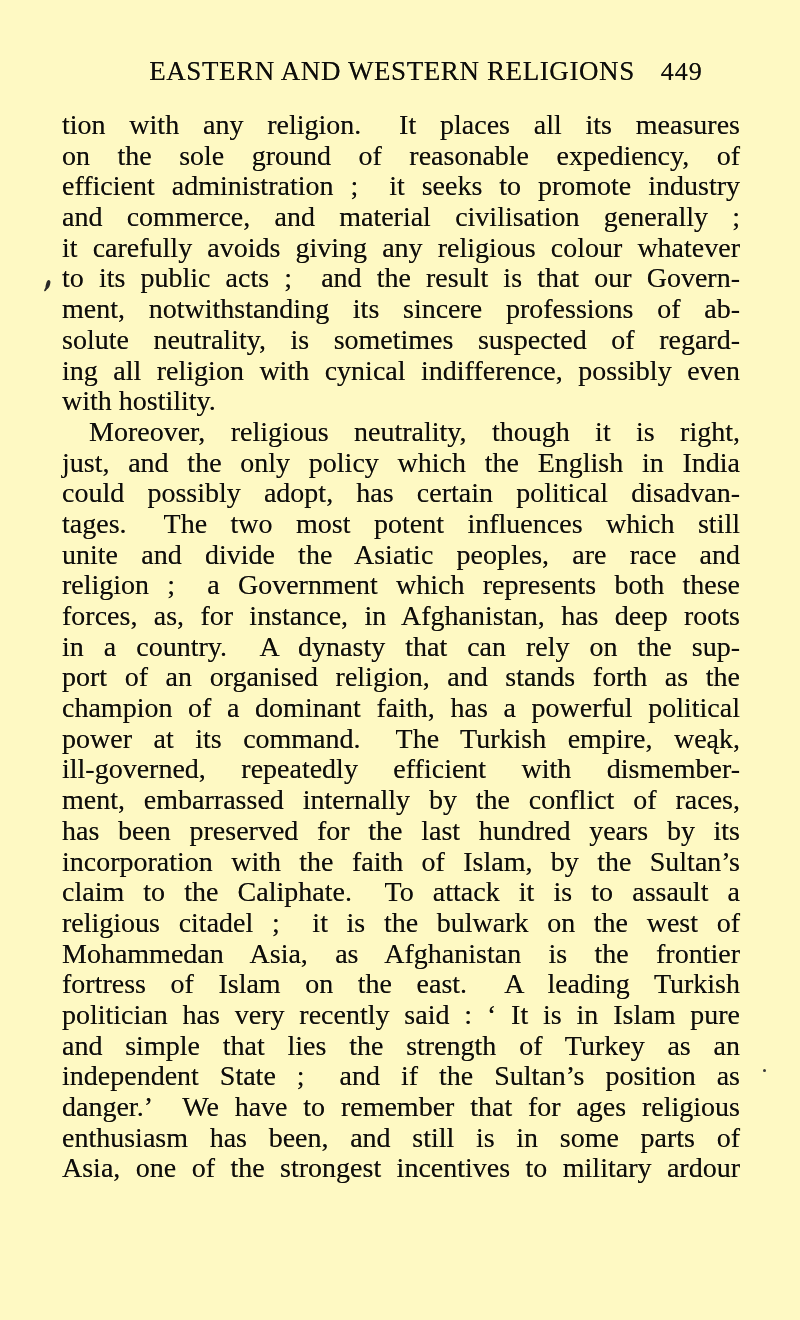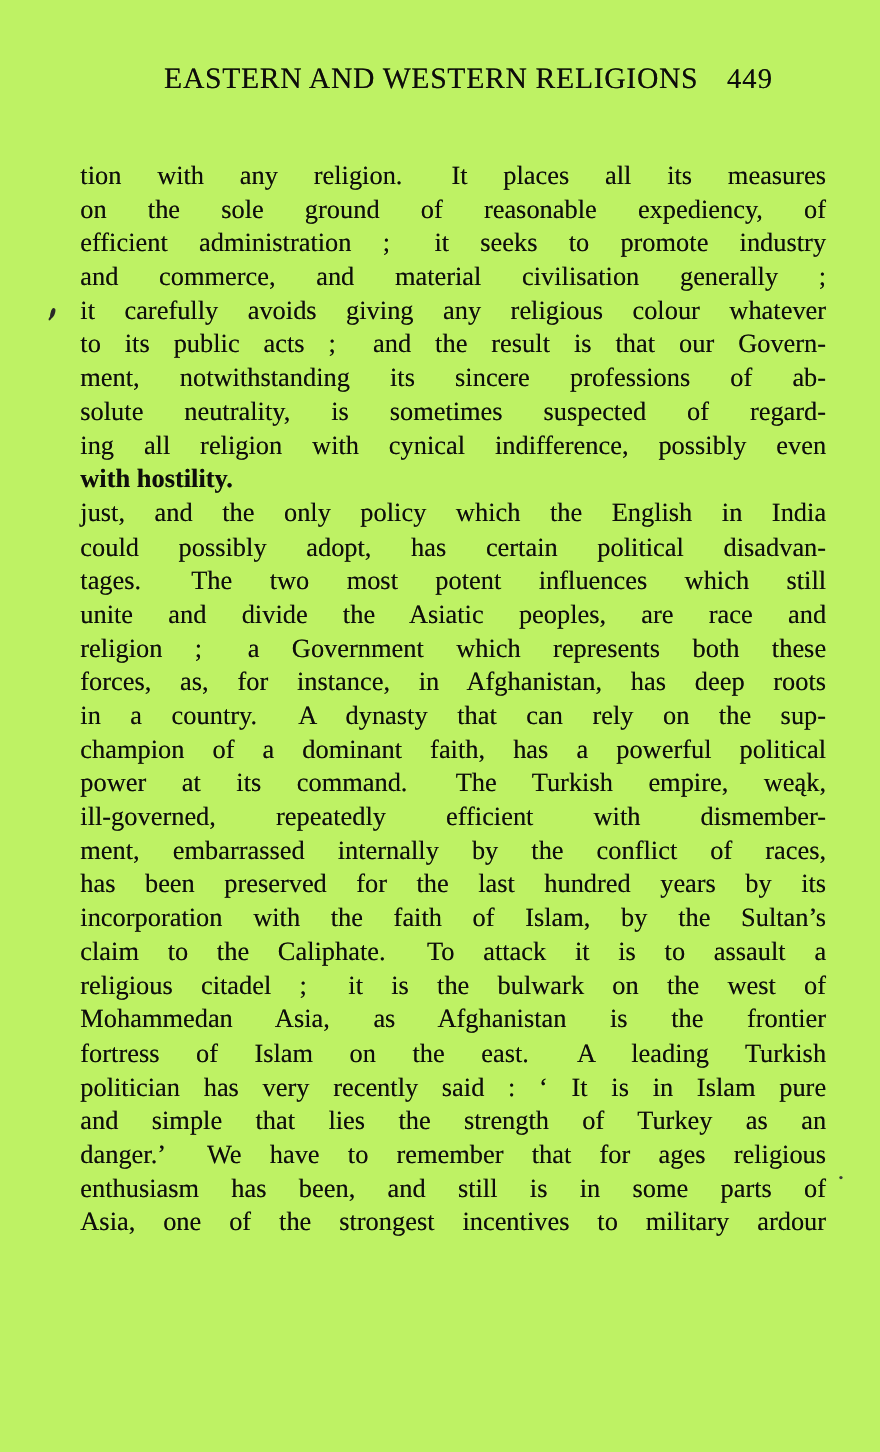--- a/index.html
+++ b/index.html
@@ -1,20 +1,20 @@
 <!DOCTYPE html>
 <html><head>
 <meta charset="utf-8">
 <style>
   html, body { margin: 0; padding: 0; background: #ffffff; }
   .page {
     position: relative;
     width: 800px;
     height: 1320px;
-    background: #bef264;
+    background: #fef9c3;
     overflow: hidden;
     font-family: "Liberation Serif", serif;
     color: #0e0d0b;
   }
   .header {
     position: absolute;
     top: 56px;
     left: 62px;
     width: 678px;
     display: flex;
@@ -30,36 +30,35 @@
     text-shadow: 0 0 0.5px rgba(0,0,0,0.65);
   }
   .header .pagenum {
     font-size: 26px;
     letter-spacing: 1px;
     text-shadow: 0 0 0.5px rgba(0,0,0,0.65);
   }
   .body-text {
     position: absolute;
     top: 110px;
-    left: 73px;
+    left: 62px;
     width: 678px;
-    font-size: 24px;
+    font-size: 28px;
     line-height: 30.7px;
     text-shadow: 0 0 0.5px rgba(0,0,0,0.55);
-    margin-top: 35px;
   }
   .line {
     text-align: justify;
     text-align-last: justify;
     height: 30.7px;
     overflow: visible;
     white-space: nowrap;
   }
   .line { white-space: normal; }
-  .line.para-end { text-align-last: left; font-weight: bold; }
+  .line.para-end { text-align-last: left; }
   .line.indent { text-indent: 27px; }
   .ink-speck-comma {
     position: absolute;
     left: 46px;
     top: 280px;
     width: 4px;
     height: 9px;
     background: #2a2a28;
     border-radius: 55% 45% 60% 40%;
     transform: rotate(14deg);
@@ -98,39 +97,42 @@
       <div class="line">tion with any religion.  It places all its measures</div>
       <div class="line">on the sole ground of reasonable expediency, of</div>
       <div class="line">efficient administration ;  it seeks to promote industry</div>
       <div class="line">and commerce, and material civilisation generally ;</div>
       <div class="line">it carefully avoids giving any religious colour whatever</div>
       <div class="line">to its public acts ;  and the result is that our Govern-</div>
       <div class="line">ment, notwithstanding its sincere professions of ab-</div>
       <div class="line">solute neutrality, is sometimes suspected of regard-</div>
       <div class="line">ing all religion with cynical indifference, possibly even</div>
       <div class="line para-end">with hostility.</div>
+      <div class="line indent">Moreover, religious neutrality, though it is right,</div>
       <div class="line">just, and the only policy which the English in India</div>
       <div class="line">could possibly adopt, has certain political disadvan-</div>
       <div class="line">tages.  The two most potent influences which still</div>
       <div class="line">unite and divide the Asiatic peoples, are race and</div>
       <div class="line">religion ;  a Government which represents both these</div>
       <div class="line">forces, as, for instance, in Afghanistan, has deep roots</div>
       <div class="line">in a country.  A dynasty that can rely on the sup-</div>
+      <div class="line">port of an organised religion, and stands forth as the</div>
       <div class="line">champion of a dominant faith, has a powerful political</div>
       <div class="line">power at its command.  The Turkish empire, weąk,</div>
       <div class="line">ill-governed, repeatedly efficient with dismember-</div>
       <div class="line">ment, embarrassed internally by the conflict of races,</div>
       <div class="line">has been preserved for the last hundred years by its</div>
       <div class="line">incorporation with the faith of Islam, by the Sultan’s</div>
       <div class="line">claim to the Caliphate.  To attack it is to assault a</div>
       <div class="line">religious citadel ;  it is the bulwark on the west of</div>
       <div class="line">Mohammedan Asia, as Afghanistan is the frontier</div>
       <div class="line">fortress of Islam on the east.  A leading Turkish</div>
       <div class="line">politician has very recently said : ‘ It is in Islam pure</div>
       <div class="line">and simple that lies the strength of Turkey as an</div>
+      <div class="line">independent State ;  and if the Sultan’s position as</div>
       <div class="line">danger.’  We have to remember that for ages religious</div>
       <div class="line">enthusiasm has been, and still is in some parts of</div>
       <div class="line">Asia, one of the strongest incentives to military ardour</div>
     </div>
 
   <div class="ink-speck-comma"></div>
   <div class="ink-speck-dot"></div>
 </div>
 
 </body></html>

